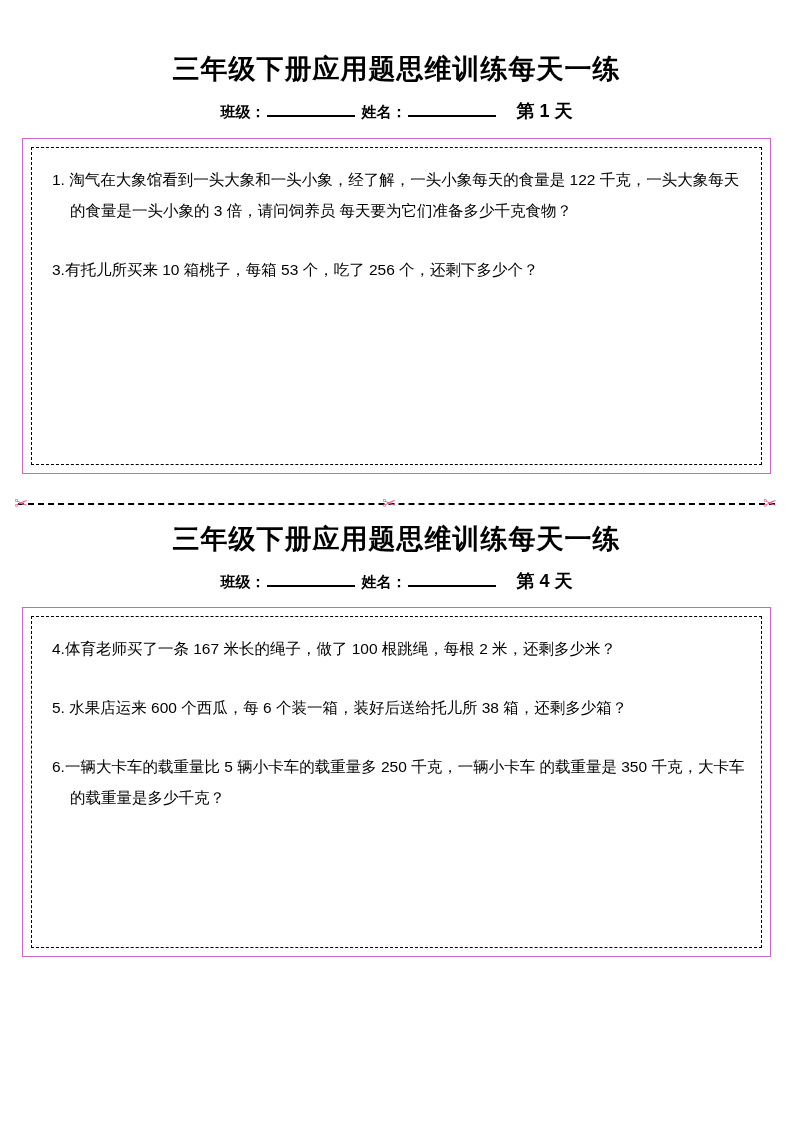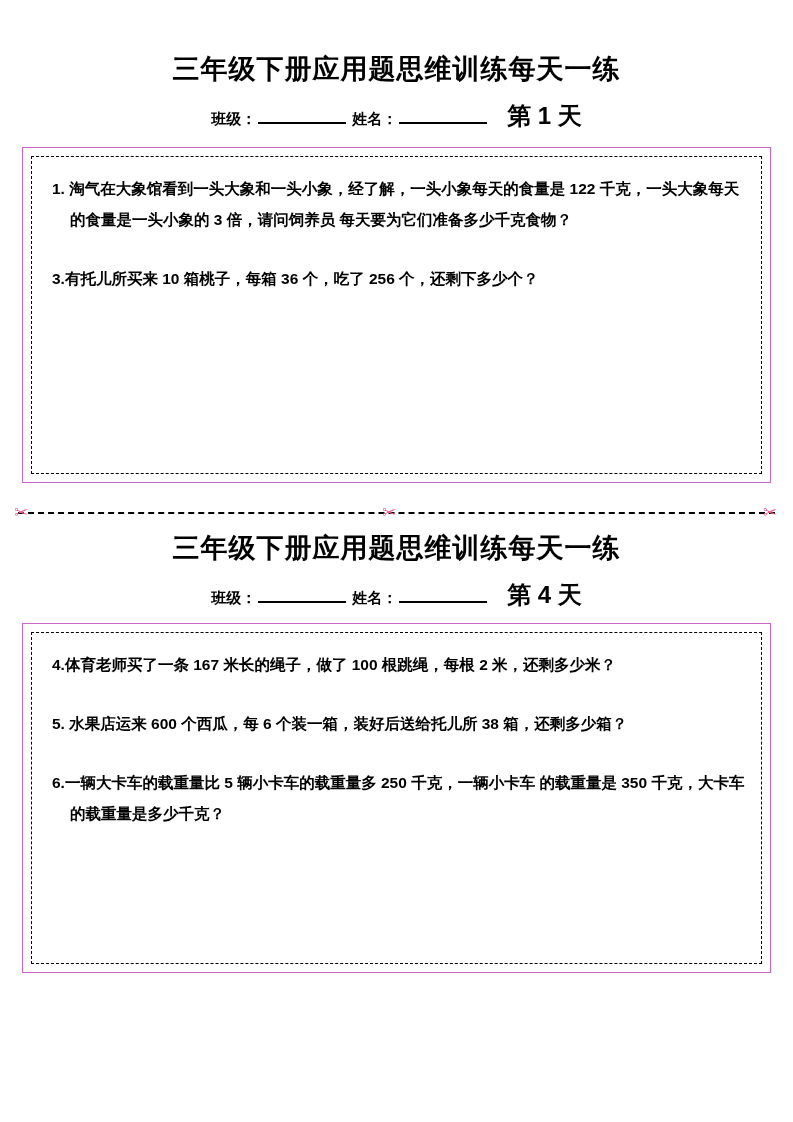--- a/index.html
+++ b/index.html
@@ -49,34 +49,33 @@
   .ws-meta .blank {
     display: inline-block;
     width: 88px;
     border-bottom: 2px solid #000;
     height: 15px;
     margin: 0 6px 0 2px;
     vertical-align: baseline;
   }
   .ws-meta .day {
     font-weight: bold;
-    font-size: 24px;
+    font-size: 18px;
     margin-left: 14px;
   }
   .outer-box {
     border: 1.5px solid #cc66cc;
     margin: 14px 22px 0 22px;
     padding: 8px;
     box-sizing: border-box;
   }
   .inner-box {
     border: 1.5px dashed #000;
     padding: 16px 16px 10px 16px;
     box-sizing: border-box;
-    font-weight: bold;
   }
   .q {
     font-size: 15.5px;
     line-height: 2.0;
     margin: 0 0 14px 0;
     text-indent: 0;
     padding-left: 4px;
   }
   .q.indent-hang {
     padding-left: 22px;
@@ -124,21 +123,21 @@
 
   <div class="worksheet ws1">
     <div class="ws-title">三年级下册应用题思维训练每天一练</div>
     <div class="ws-meta">
       <span class="field-label">班级：</span><span class="blank"></span><span class="field-label">姓名：</span><span class="blank"></span><span class="day">第 1 天</span>
     </div>
     <div class="outer-box">
       <div class="inner-box">
         <p class="q indent-hang">1. 淘气在大象馆看到一头大象和一头小象，经了解，一头小象每天的食量是 122 千克，一头大象每天的食量是一头小象的 3 倍，请问饲养员 每天要为它们准备多少千克食物？</p>
         <div class="gap"></div>
-        <p class="q indent-hang">3.有托儿所买来 10 箱桃子，每箱 36 个，吃了 256 个，还剩下多少个？</p>
+        <p class="q indent-hang">3.有托儿所买来 10 箱桃子，每箱 53 个，吃了 256 个，还剩下多少个？</p>
       </div>
     </div>
   </div>
 
   <div class="cutline">
     <div class="dash"></div>
     <span class="scissors s1">✂</span>
     <span class="scissors s2">✂</span>
     <span class="scissors s3">✂</span>
   </div>

